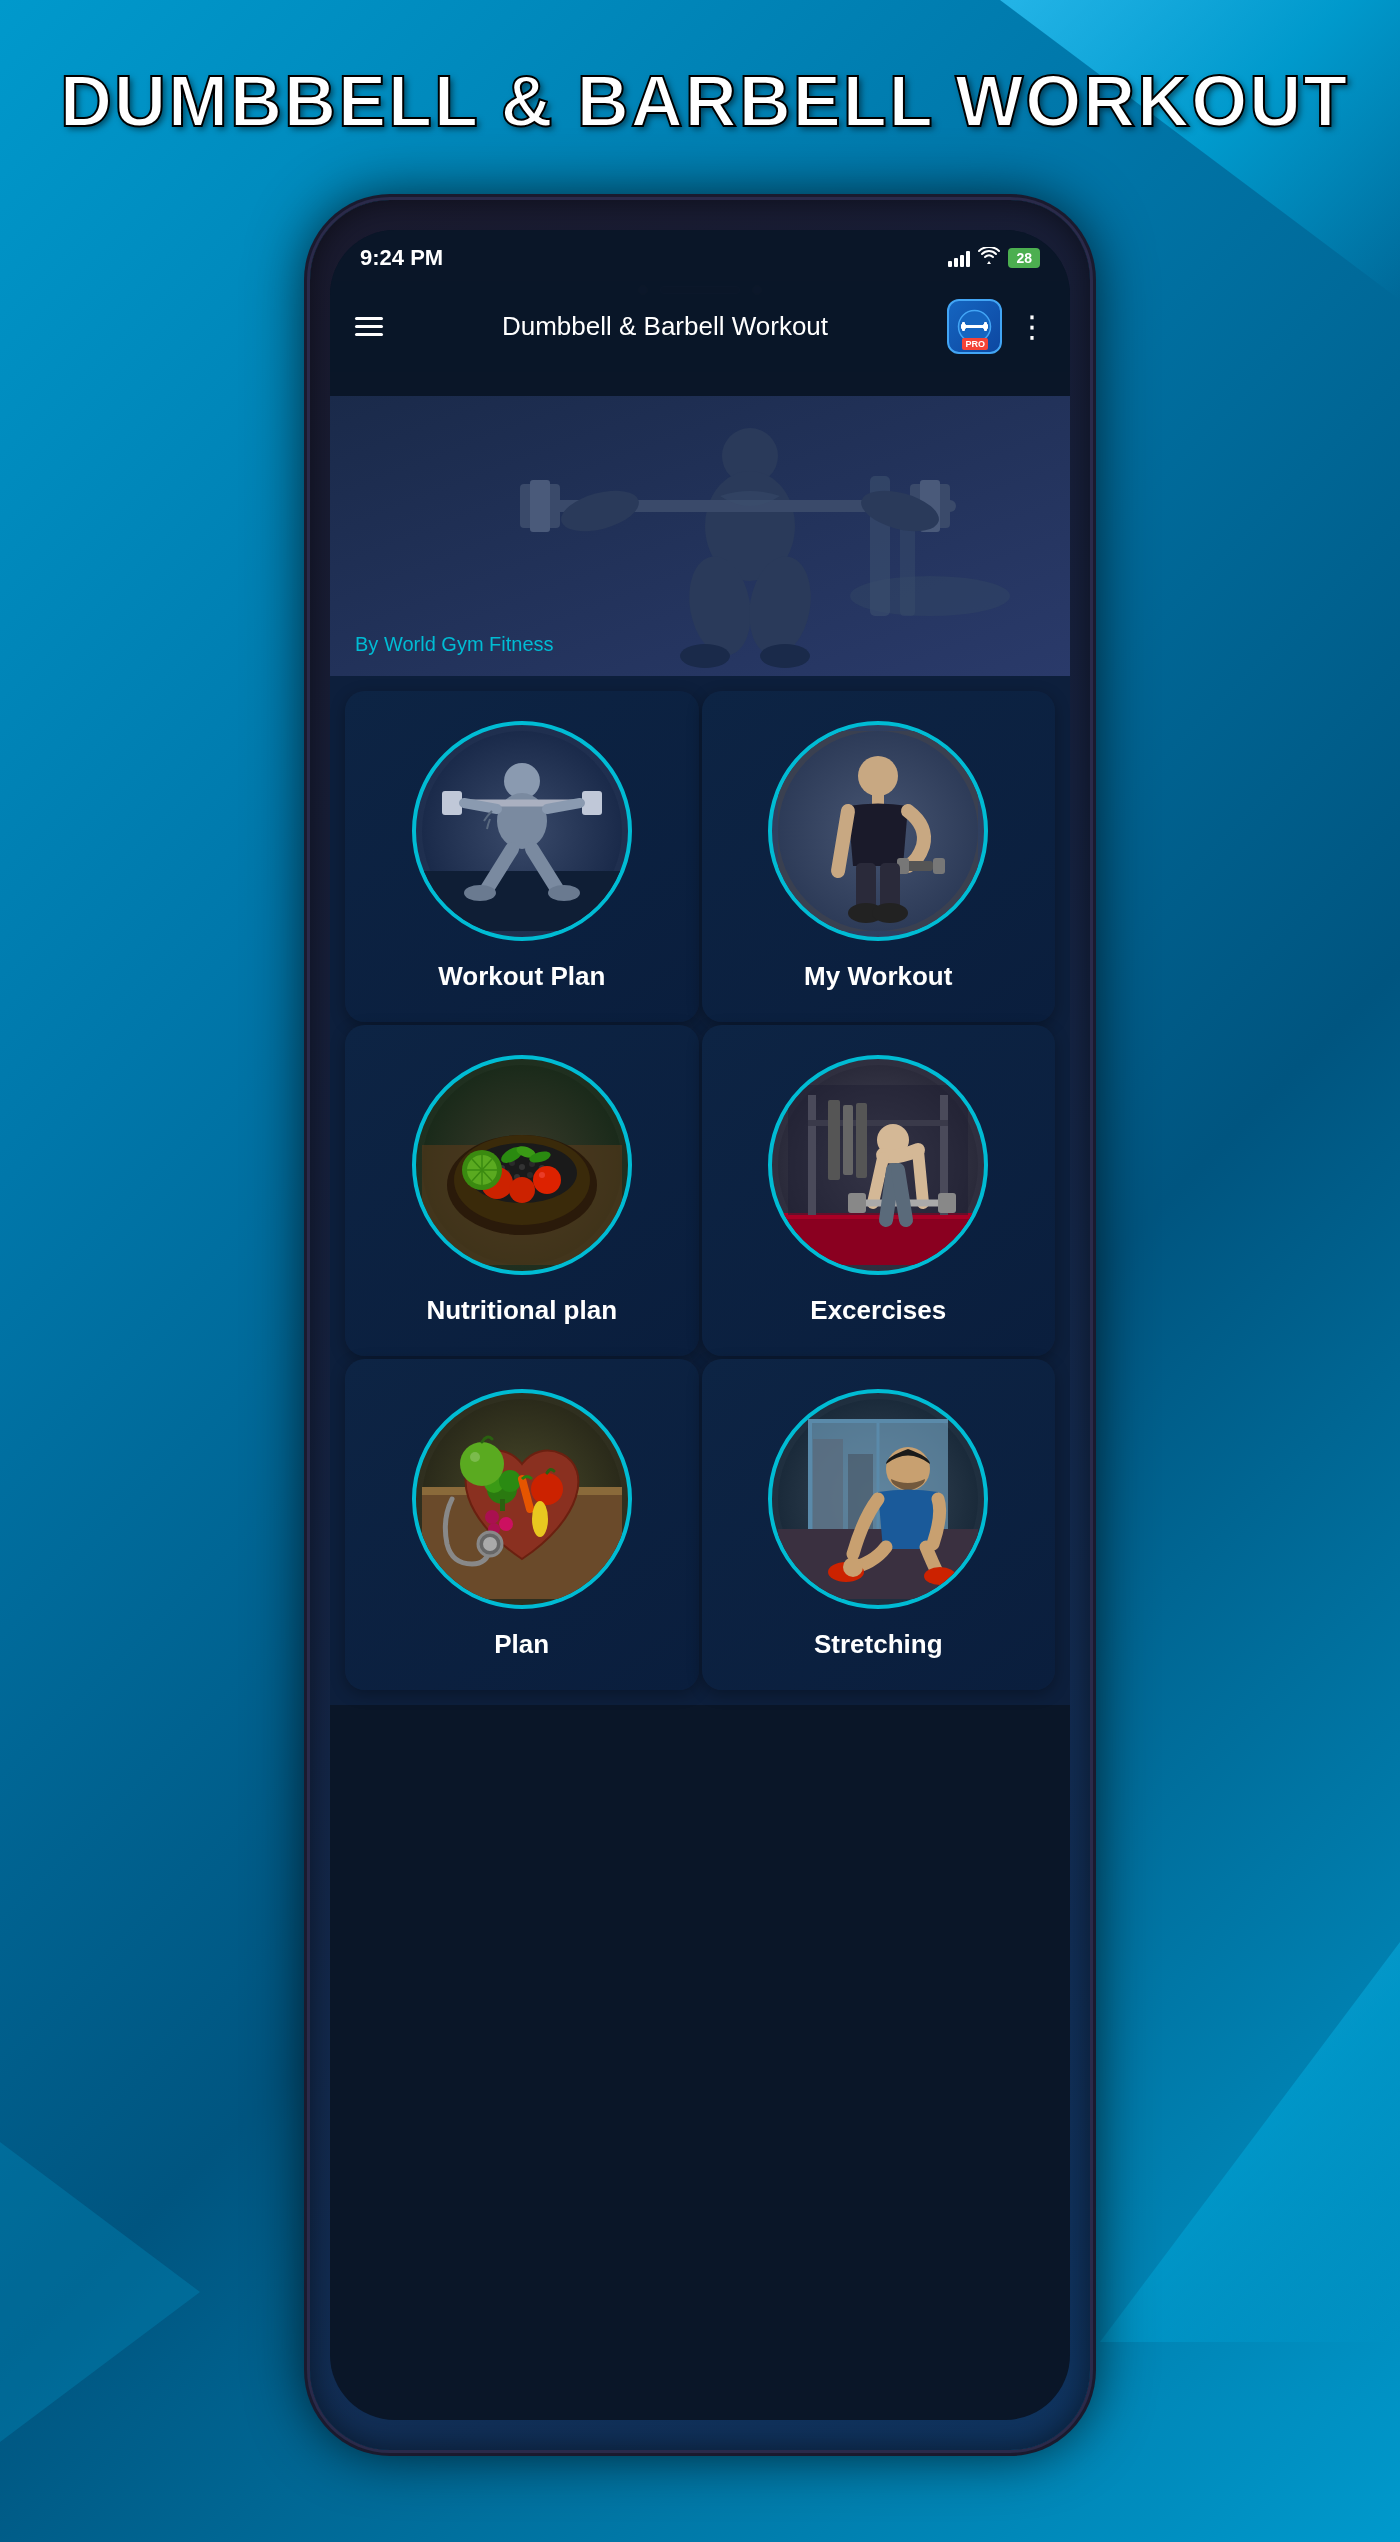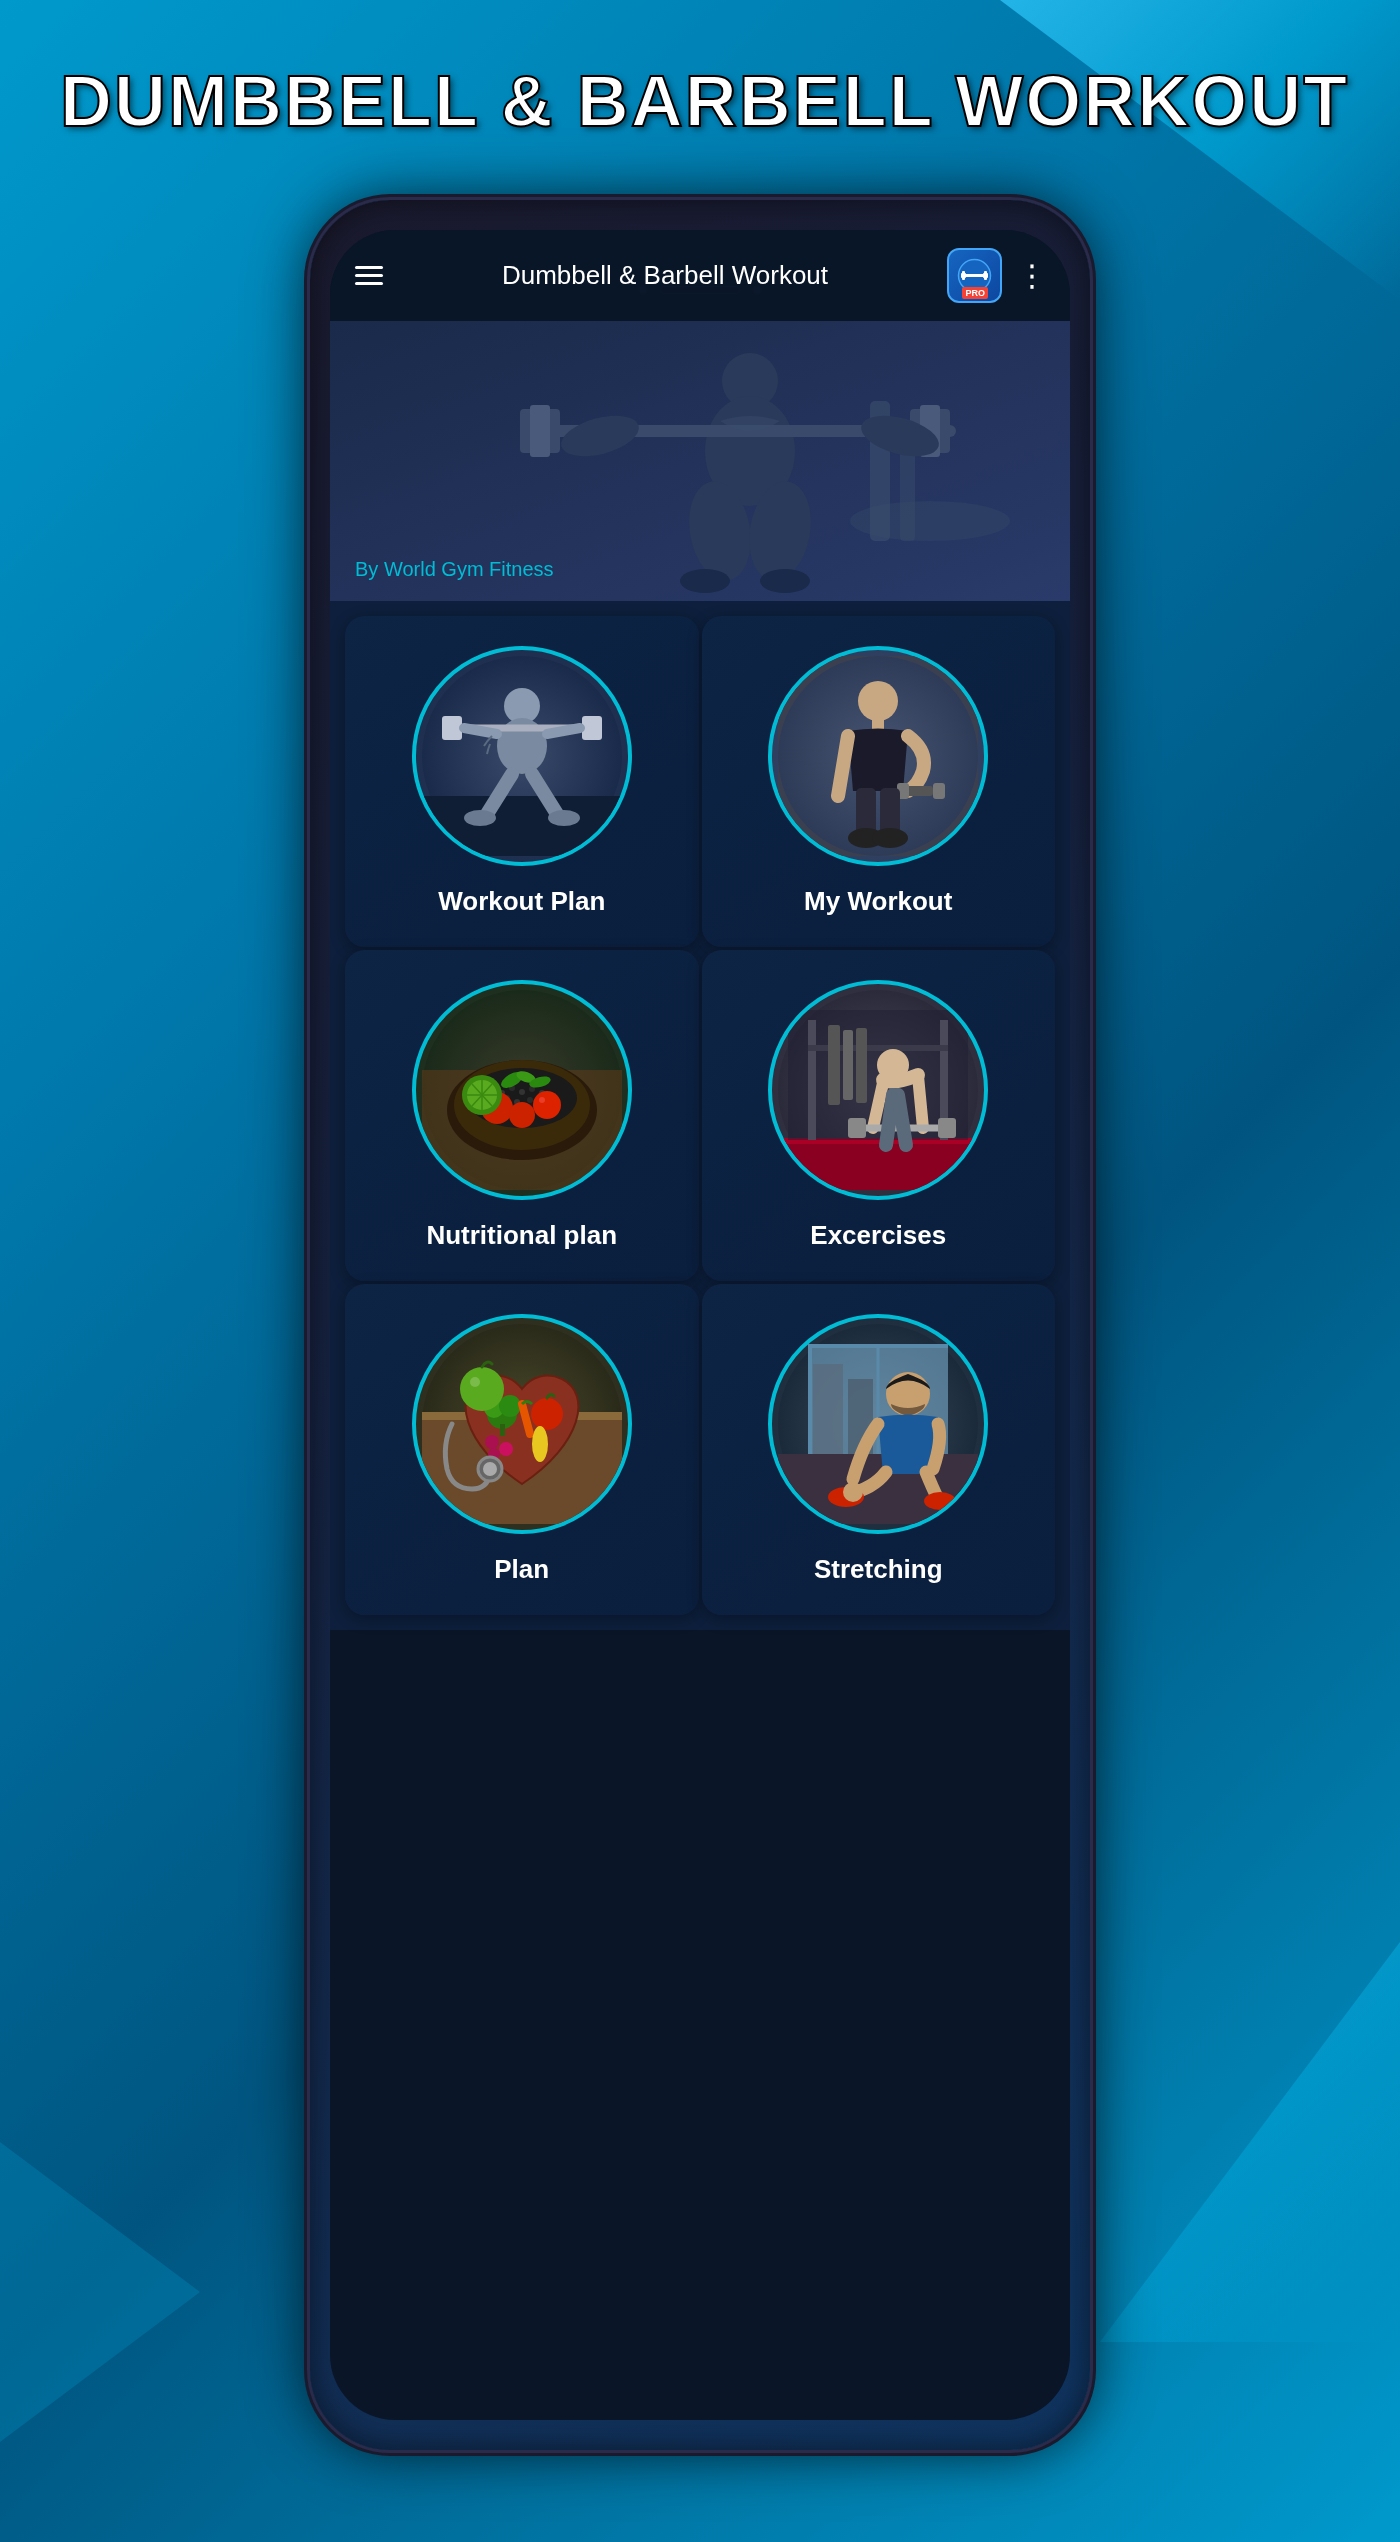--- a/index.html
+++ b/index.html
@@ -238,20 +238,21 @@
       cursor: pointer;
       letter-spacing: -2px;
     }
 
     
     .hero-banner {
       height: 280px;
       background: linear-gradient(to bottom, #1a2a4a, #2a3a5a);
       position: relative;
       overflow: hidden;
+      margin-top: 24px;
     }
 
     .by-text {
       position: absolute;
       bottom: 20px;
       left: 25px;
       color: #00bcd4;
       font-size: 20px;
       font-weight: 500;
       z-index: 10;
@@ -329,20 +330,43 @@
 
 <div class="bg-shape-top-right"></div>
 <div class="bg-shape-bottom-right"></div>
 <div class="bg-shape-left"></div>
 
 <h1 class="main-title">DUMBBELL &amp; BARBELL WORKOUT</h1>
 
 <div class="phone-container">
   <div class="phone-screen">
 
+    <div class="phone-top-bar">
+      <span class="status-time">9:24 PM</span>
+      <div class="status-icons">
+
+        <div class="signal-bars">
+          <div class="signal-bar" style="height:6px"></div>
+          <div class="signal-bar" style="height:9px"></div>
+          <div class="signal-bar" style="height:12px"></div>
+          <div class="signal-bar" style="height:16px"></div>
+        </div>
+
+        <span class="wifi-icon">
+          <svg width="22" height="18" viewBox="0 0 22 18">
+            <path d="M11 14l2 3h-4l2-3z" fill="white"></path>
+            <path d="M7 10c1.1-1.1 2.6-1.8 4-1.8s2.9.7 4 1.8" stroke="white" stroke-width="2" fill="none" stroke-linecap="round"></path>
+            <path d="M4 7C5.8 5.2 8.3 4 11 4s5.2 1.2 7 3" stroke="white" stroke-width="2" fill="none" stroke-linecap="round"></path>
+            <path d="M1 4C3.6 1.5 7.1 0 11 0s7.4 1.5 10 4" stroke="white" stroke-width="2" fill="none" stroke-linecap="round"></path>
+          </svg>
+        </span>
+
+        <span class="battery">28</span>
+      </div>
+    </div>
 
     <div class="camera-row">
       <div class="camera-dot"></div>
       <div class="speaker-bar"></div>
       <div class="camera-dot"></div>
     </div>
 
     <div class="app-bar">
       <div class="hamburger-icon">
         <div class="hamburger-line"></div>

